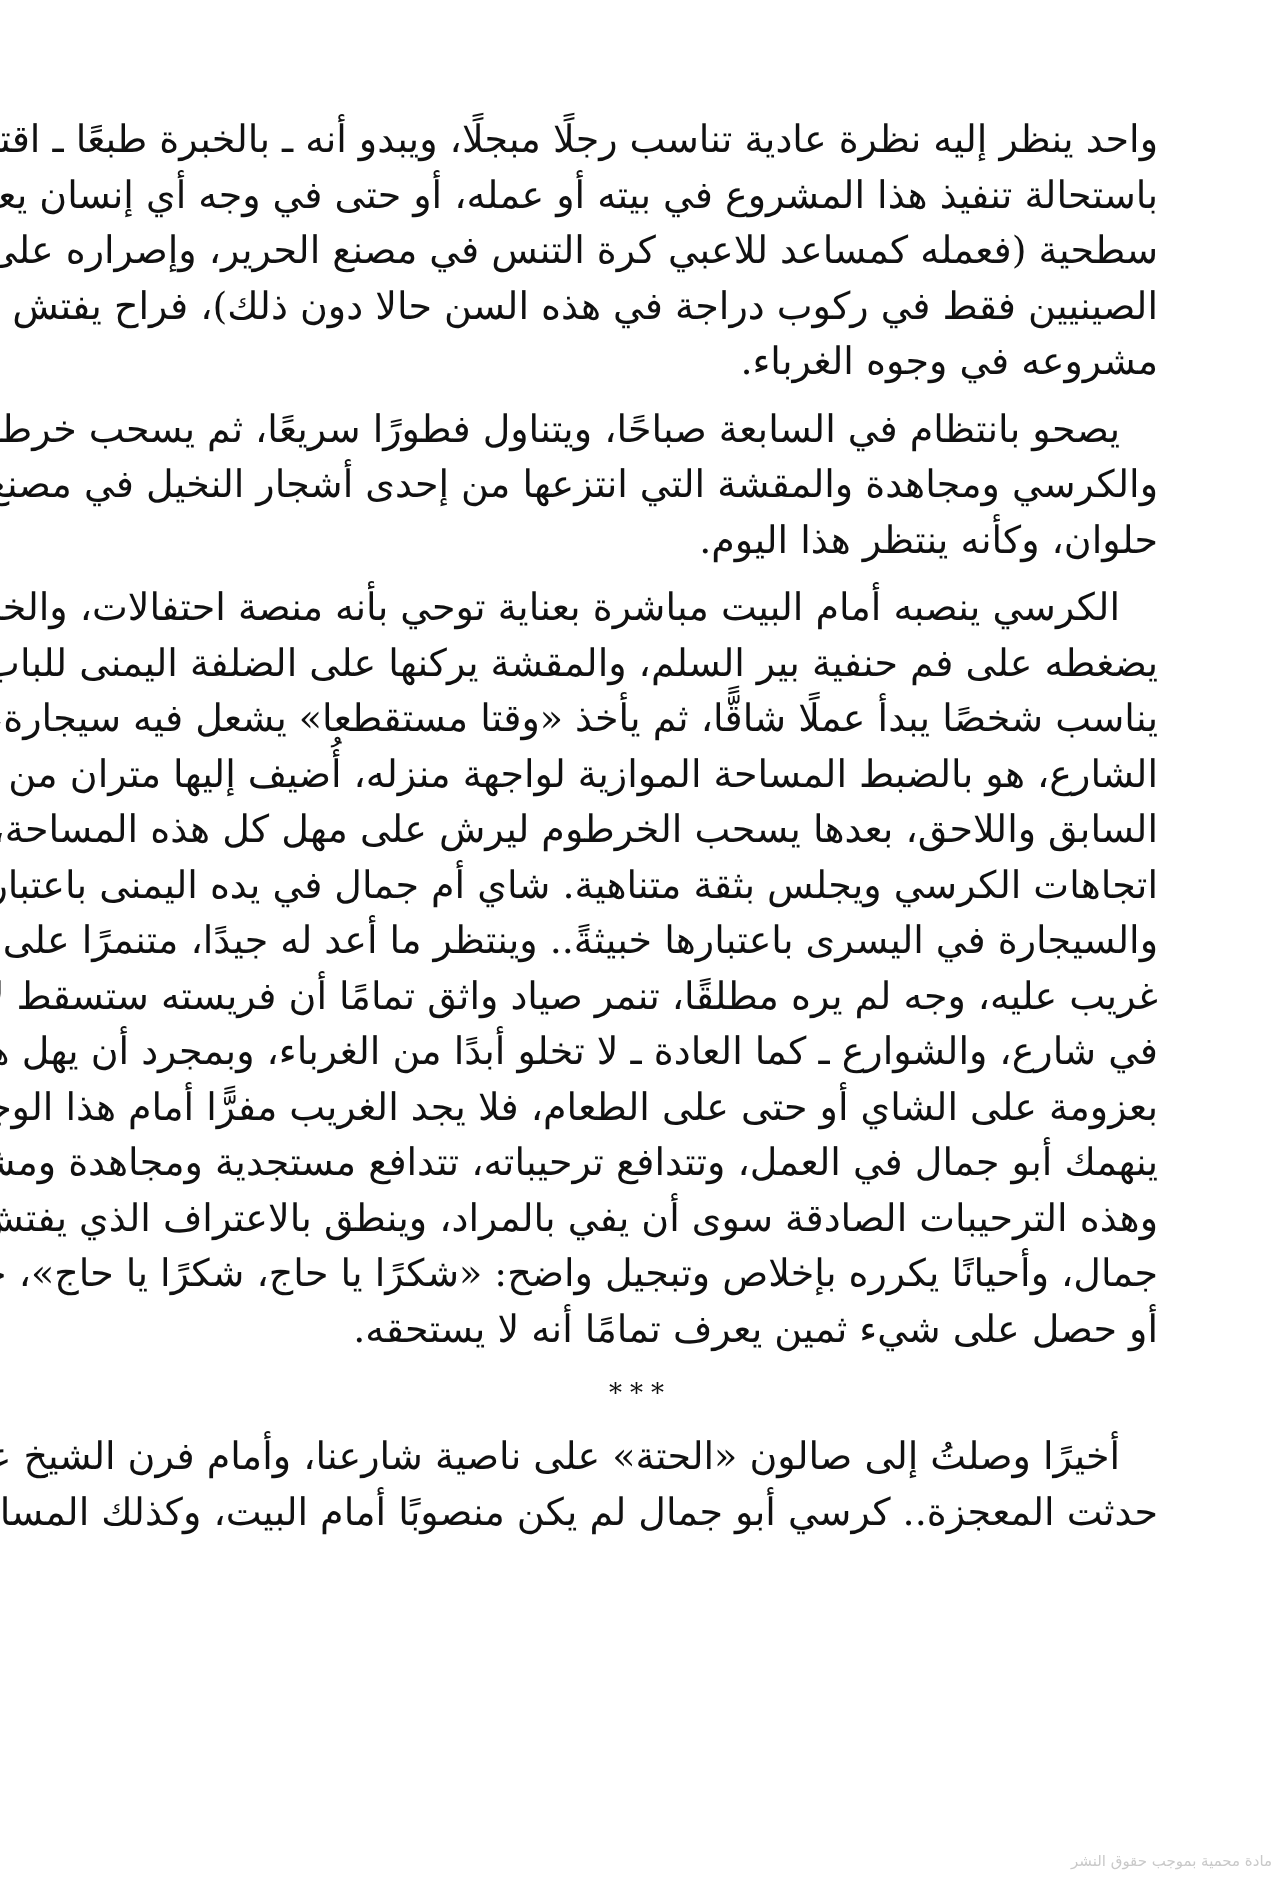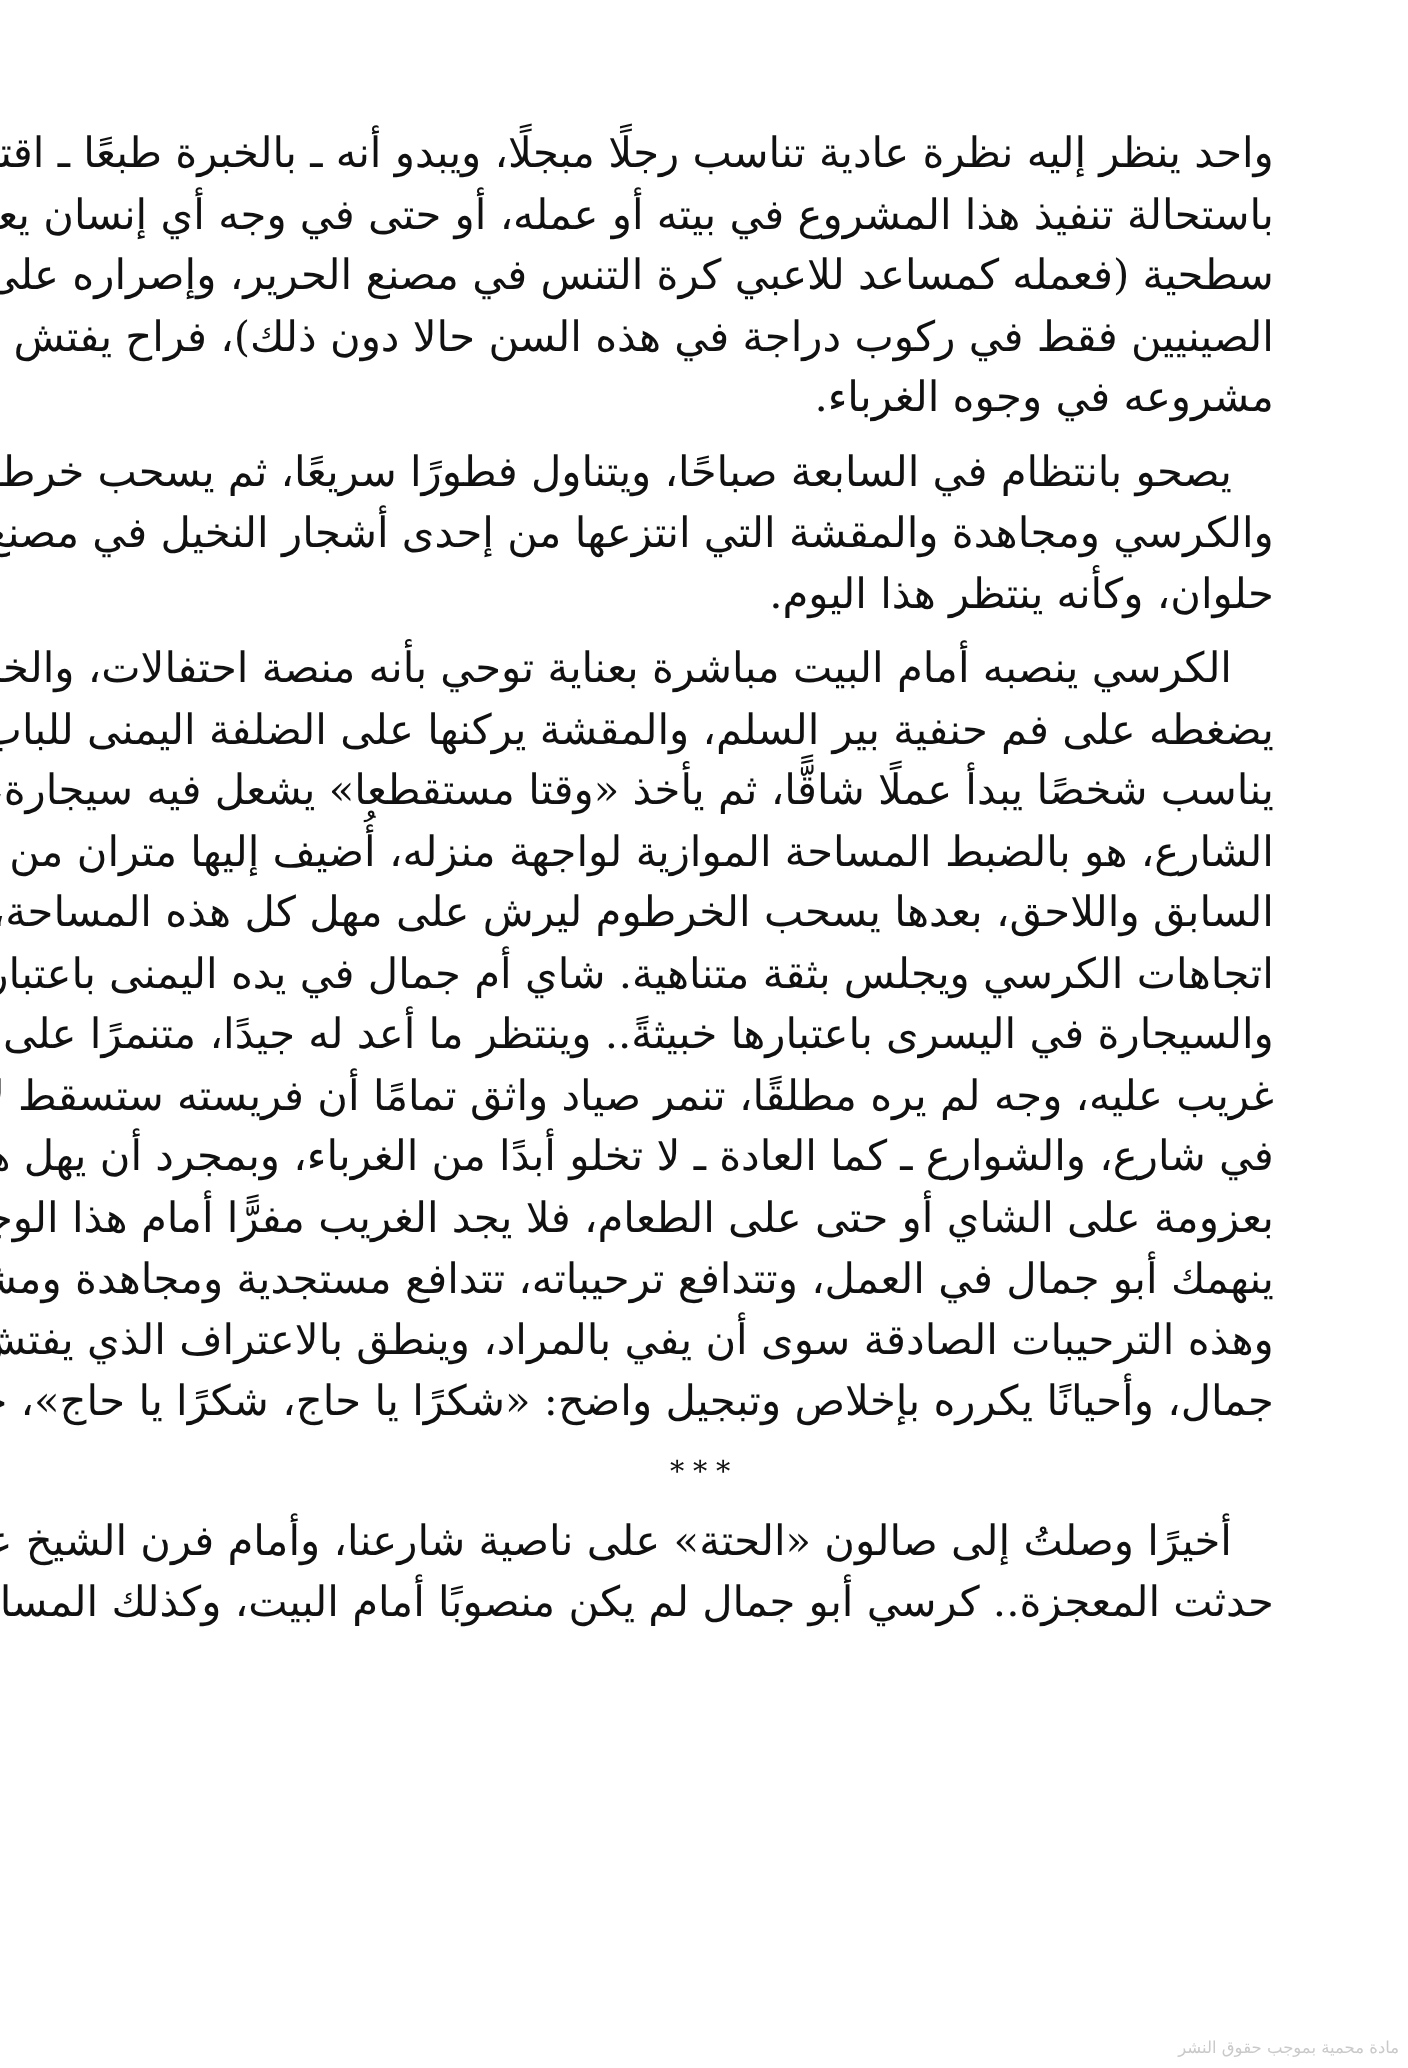--- a/index.html
+++ b/index.html
@@ -92,20 +92,21 @@
     <span class="line">الشارع، هو بالضبط المساحة الموازية لواجهة منزله، أُضيف إليها متران من المنزلين</span>
     <span class="line">السابق واللاحق، بعدها يسحب الخرطوم ليرش على مهل كل هذه المساحة، ثم يضبط</span>
     <span class="line">اتجاهات الكرسي ويجلس بثقة متناهية. شاي أم جمال في يده اليمنى باعتباره طيبًا،</span>
     <span class="line">والسيجارة في اليسرى باعتبارها خبيثةً.. وينتظر ما أعد له جيدًا، متنمرًا على أي وجه</span>
     <span class="line">غريب عليه، وجه لم يره مطلقًا، تنمر صياد واثق تمامًا أن فريسته ستسقط لا محالة، فنحن</span>
     <span class="line">في شارع، والشوارع ـ كما العادة ـ لا تخلو أبدًا من الغرباء، وبمجرد أن يهل هذا الوجه</span>
     <span class="line">بعزومة على الشاي أو حتى على الطعام، فلا يجد الغريب مفرًّا أمام هذا الوجه المتلهف</span>
     <span class="line">ينهمك أبو جمال في العمل، وتتدافع ترحيباته، تتدافع مستجدية ومجاهدة ومشفوعة</span>
     <span class="line">وهذه الترحيبات الصادقة سوى أن يفي بالمراد، وينطق بالاعتراف الذي يفتش عنه أبو</span>
     <span class="line">جمال، وأحيانًا يكرره بإخلاص وتبجيل واضح: «شكرًا يا حاج، شكرًا يا حاج»، حينها</span>
+    <span class="line last">أو حصل على شيء ثمين يعرف تمامًا أنه لا يستحقه.</span>
   </div>
 
   <span class="separator">*** </span>
 
   <div class="paragraph">
     <span class="line indent">أخيرًا وصلتُ إلى صالون «الحتة» على ناصية شارعنا، وأمام فرن الشيخ عطوة</span>
     <span class="line">حدثت المعجزة.. كرسي أبو جمال لم يكن منصوبًا أمام البيت، وكذلك المساحة</span>
   </div>
 </div>
 

